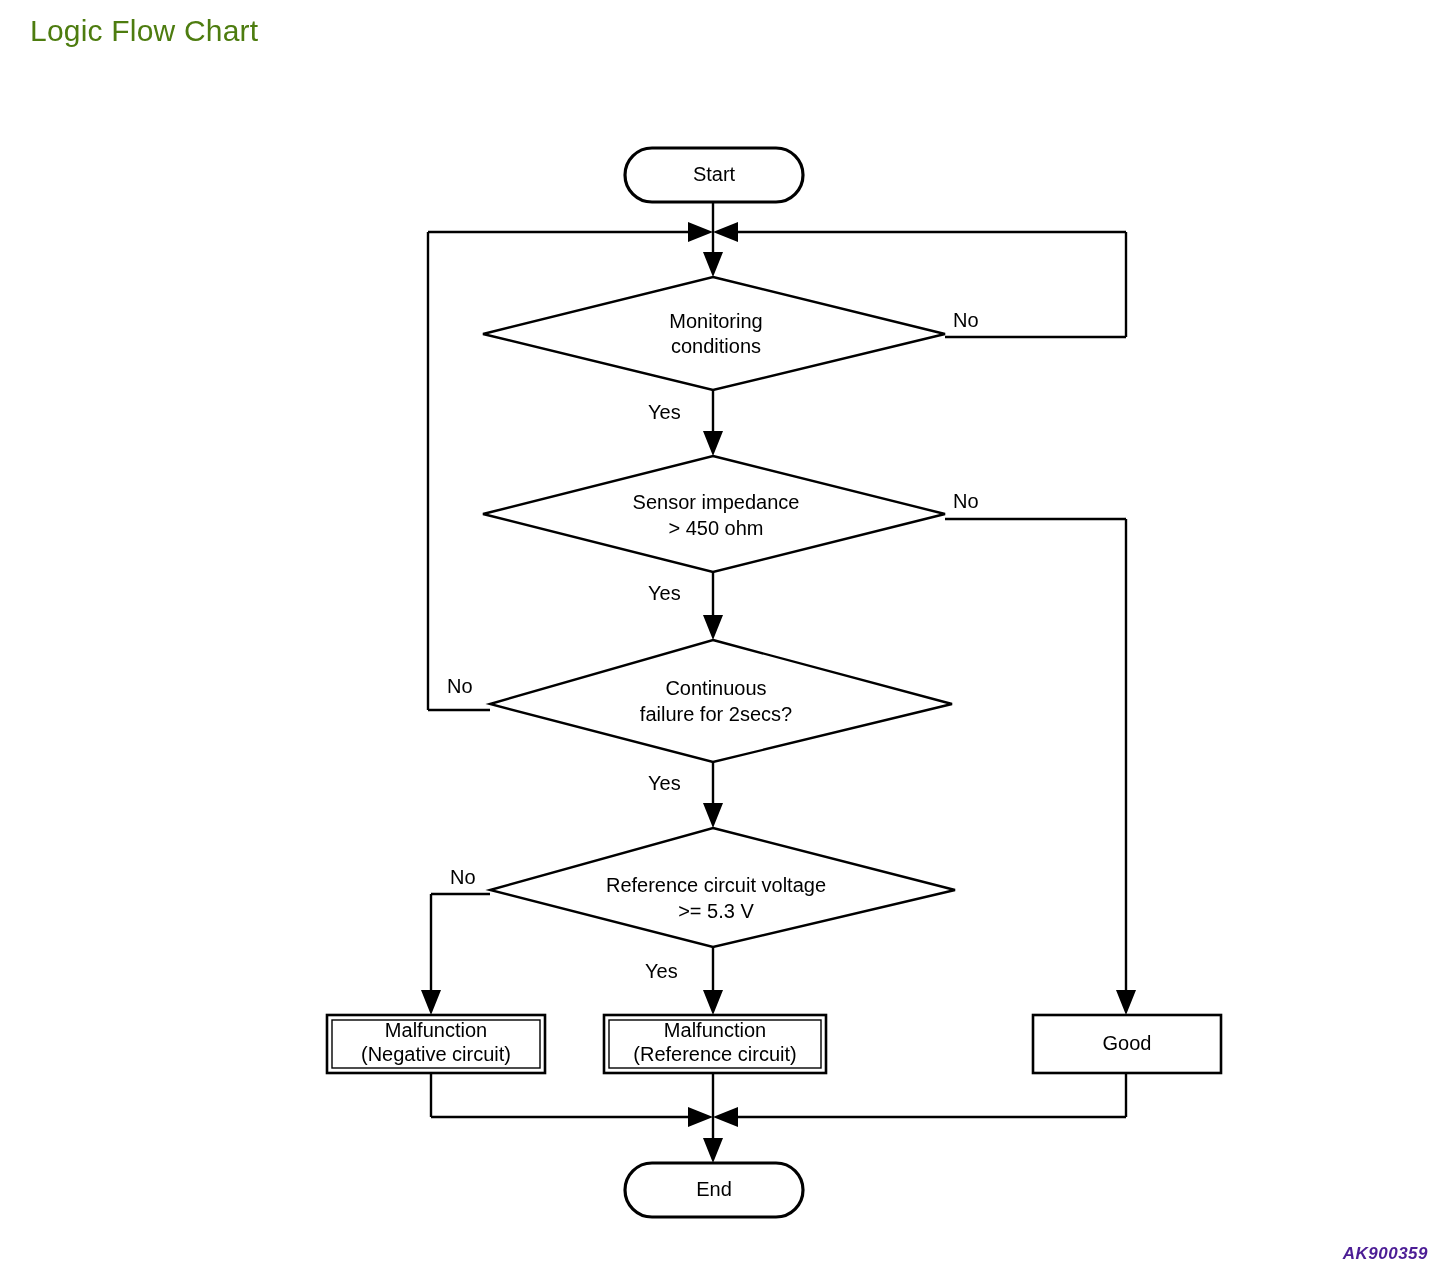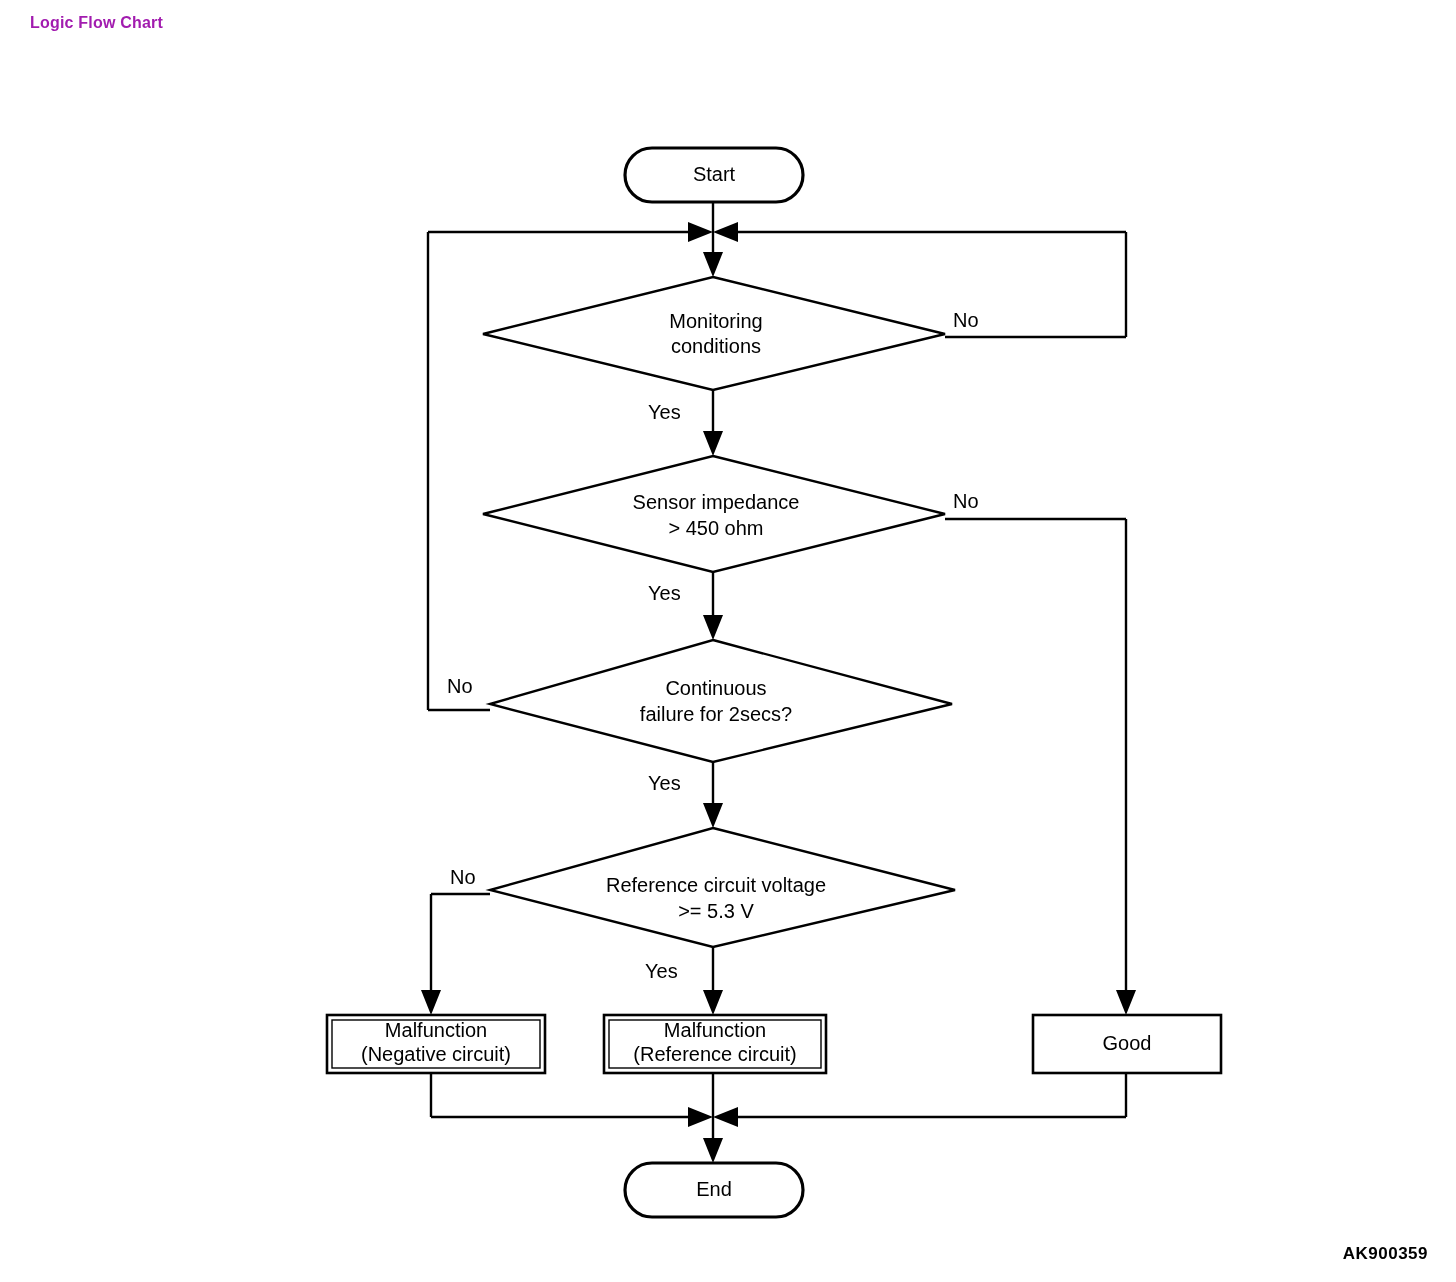--- a/index.html
+++ b/index.html
@@ -11,41 +11,42 @@
     width: 1456px;
     height: 1282px;
     position: relative;
     font-family: "Liberation Sans", sans-serif;
     overflow: hidden;
   }
   #page-title {
     position: absolute;
     left: 30px;
     top: 14px;
-    font-size: 16px;
-    font-weight: bold;
-    color: #a21caf;
+    font-size: 30px;
+    font-weight: normal;
+    color: #4d7c0f;
     letter-spacing: 0.2px;
     white-space: nowrap;
   }
   #flow-svg {
     position: absolute;
     left: 0;
     top: 0;
     width: 1456px;
     height: 1282px;
   }
   #watermark {
     position: absolute;
     right: 28px;
     bottom: 18px;
     font-size: 17px;
     font-weight: bold;
-    color: #000000;
+    color: #4c1d95;
     letter-spacing: 0.5px;
+    font-style: italic;
   }
   .edge {
     stroke: #000000;
     stroke-width: 2.4;
     fill: none;
   }
   .node-shape {
     fill: #ffffff;
     stroke: #000000;
   }

